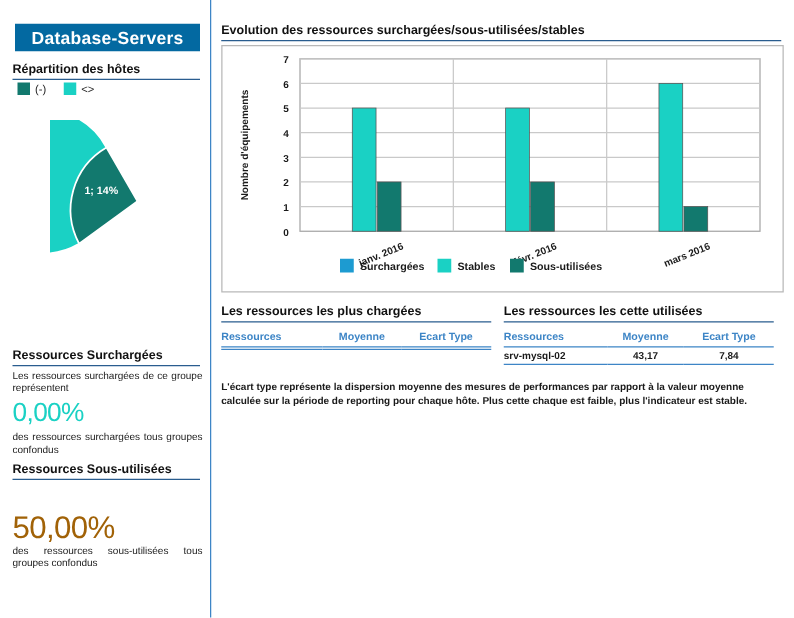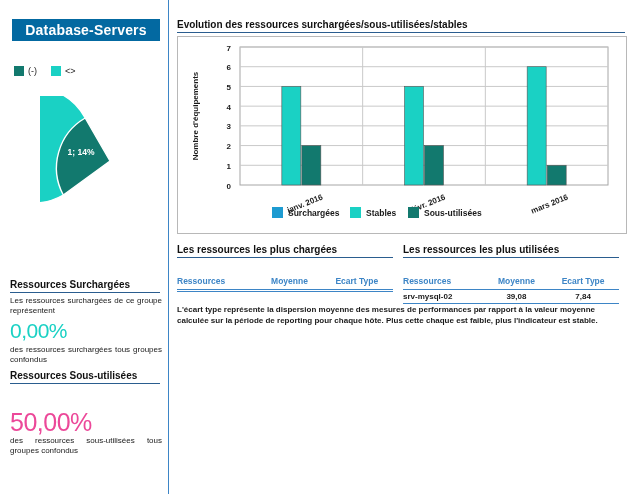--- a/index.html
+++ b/index.html
@@ -127,21 +127,21 @@
     width: 152px;
     font-size: 8px;
     line-height: 10px;
     text-align: justify;
     color: #1a1a1a;
   }
   #under-pct {
     position: absolute;
     left: 10px; top: 408px;
     font-size: 25px;
-    color: #ec4899;
+    color: #a16207;
     letter-spacing: -.5px;
     line-height: 28px;
   }
   #under-foot {
     position: absolute;
     left: 10px; top: 436px;
     width: 152px;
     font-size: 8px;
     line-height: 10px;
     text-align: justify;
@@ -187,21 +187,21 @@
     font-size: 10px;
     font-weight: bold;
     color: #111111;
     border-bottom: 1.5px solid #2a5d8f;
     padding-bottom: 2px;
     width: 216px;
   }
   .tbl table {
     border-collapse: collapse;
     width: 216px;
-    margin-top: 18px;
+    margin-top: 6px;
   }
   .tbl th {
     font-size: 8.5px;
     font-weight: bold;
     color: #3d85c6;
     text-align: left;
     padding: 0 0 3px 0;
     border-bottom: 1px solid #3d85c6;
     white-space: nowrap;
   }
@@ -232,20 +232,21 @@
 </style>
 </head>
 <body>
 
 <div id="left-panel">
 
   <div id="group-title-bar">
     <span class="t">Database-Servers</span>
   </div>
 
+  <div id="hosts-head" class="sec-head">Répartition des hôtes</div>
 
   <div id="pie-legend">
     <span class="sw" style="background:#12796e"></span>
     <span class="lb">(-)</span>
     <span class="sw" style="background:#1ad1c4"></span>
     <span class="lb">&lt;&gt;</span>
   </div>
 
   <div id="pie-wrap">
     <svg width="140" height="130" viewBox="0 0 140 130">
@@ -329,33 +330,33 @@
         </thead>
         <tbody>
             <tr class="empty">
               <td colspan="3"></td>
             </tr>
           </tbody>
       </table>
     </div>
 
     <div class="tbl">
-      <div class="tt">Les ressources les plus utilisées</div>
+      <div class="tt">Les ressources les cette utilisées</div>
       <table>
         <thead>
           <tr>
             <th>Ressources</th>
             <th class="num">Moyenne</th>
             <th class="num">Ecart Type</th>
           </tr>
         </thead>
         <tbody>
             <tr>
               <td>srv-mysql-02</td>
-              <td class="num">39,08</td>
+              <td class="num">43,17</td>
               <td class="num">7,84</td>
             </tr>
           </tbody>
       </table>
     </div>
   </div>
 
   <div id="footnote">L'écart type représente la dispersion moyenne des mesures de performances par rapport à la valeur moyenne calculée sur la période de reporting pour chaque hôte. Plus cette chaque est faible, plus l'indicateur est stable.</div>
 </div>
 

